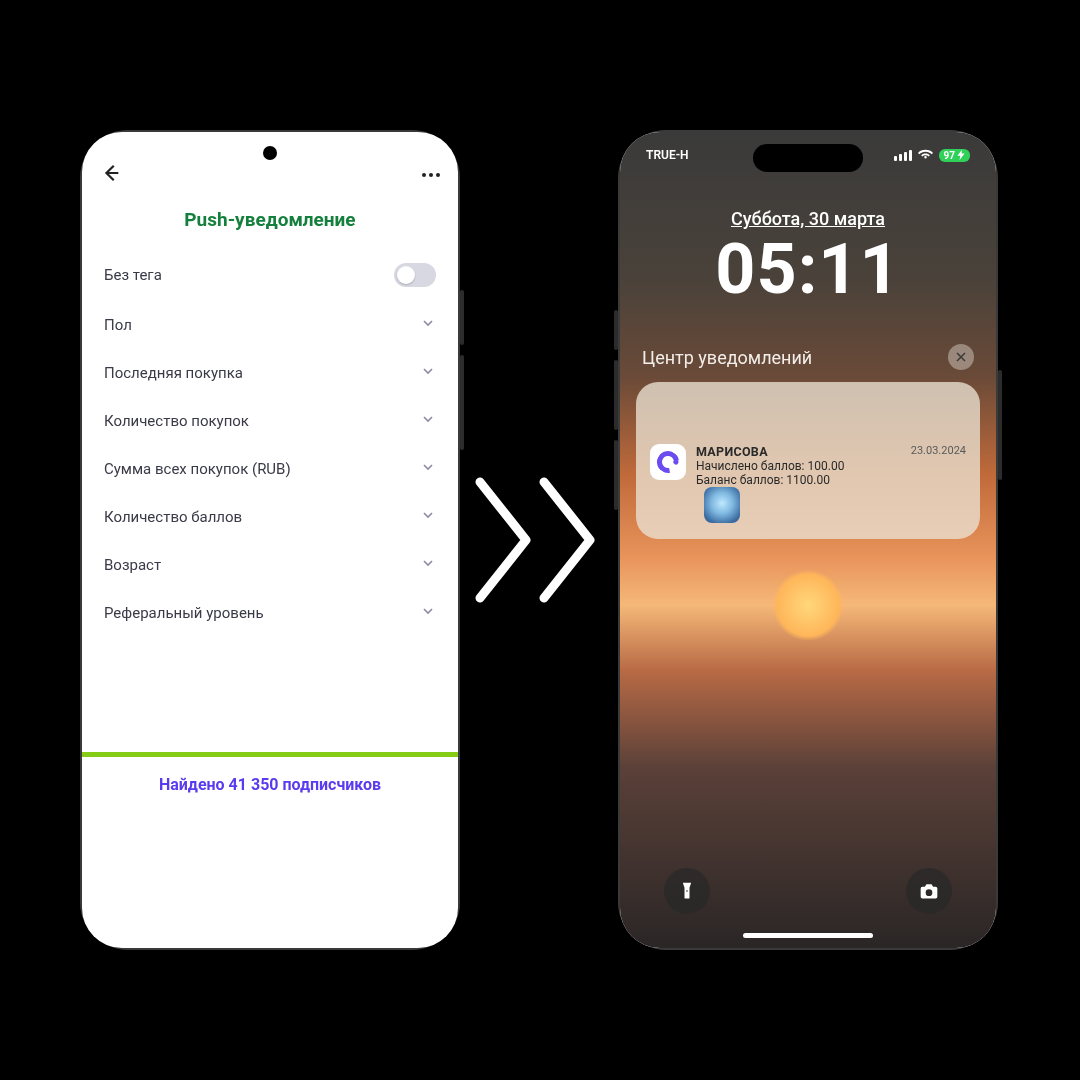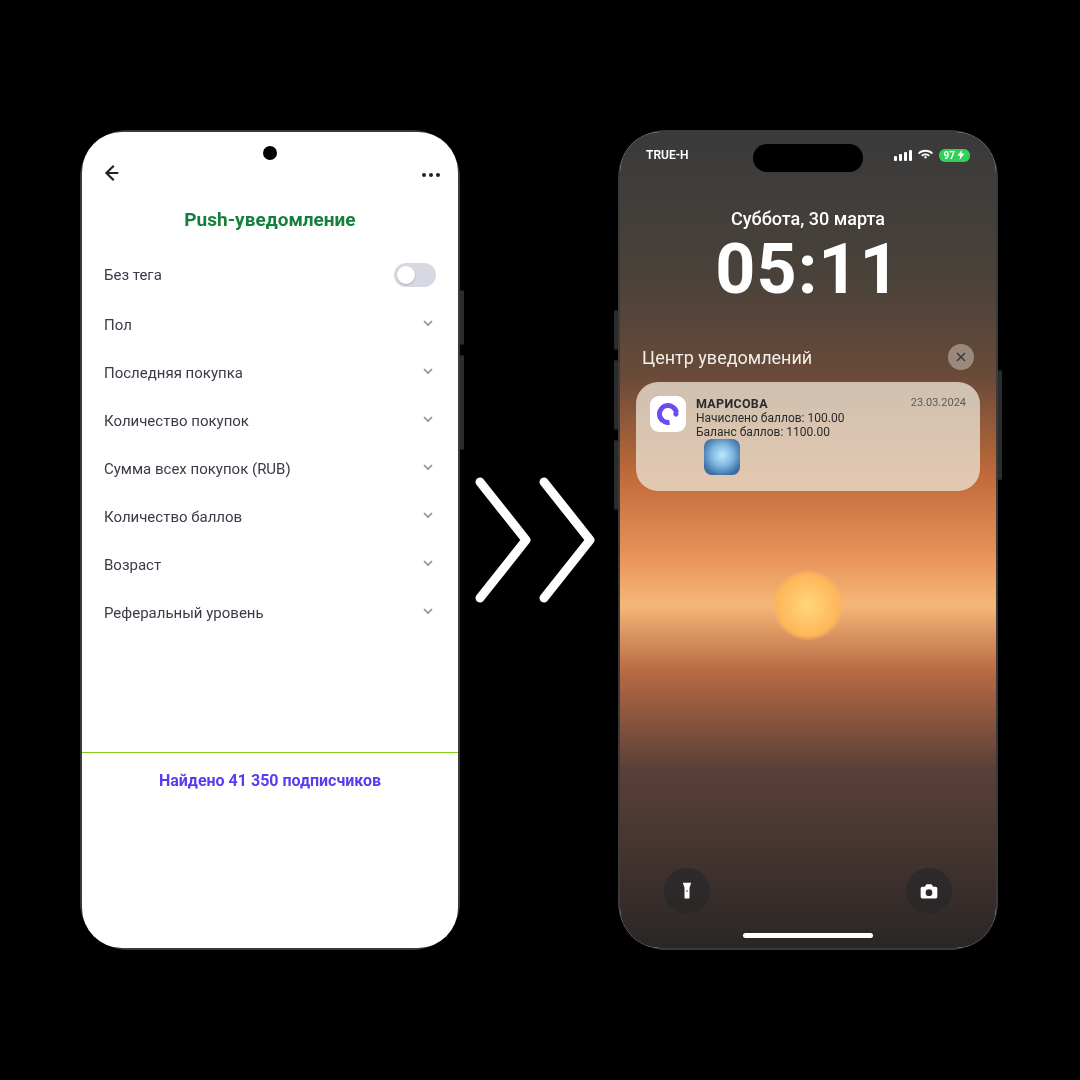--- a/index.html
+++ b/index.html
@@ -60,21 +60,21 @@
     width:42px;height:24px;border-radius:12px;background:#d7d8e2;position:relative;
   }
   .toggle::after{
     content:""; position:absolute; left:3px; top:3px; width:18px;height:18px;
     border-radius:50%; background:#fff; box-shadow:0 1px 2px rgba(0,0,0,.2);
   }
   .chev svg{ width:16px;height:16px;stroke:#8b8ca3;stroke-width:2.4;fill:none;}
   .l-found{
     position:absolute; left:0; right:0; top:620px;
     text-align:center; font-weight:700; font-size:16px; color:#5a3bf0;
-    border-top:1px solid #84cc16; padding-top:18px; background:#fff;
+    border-top:5px solid #84cc16; padding-top:18px; background:#fff;
   }
   .l-list{ max-height:540px; overflow:hidden; }
 
   
   .r-bg{
     position:absolute; inset:0;
     background:
       radial-gradient(circle at 50% 58%, #ffd77a 0%, #ffb65a 6%, rgba(255,182,90,0) 7%),
       linear-gradient(to bottom,
         #3a3a3a 0%, #4a423a 18%, #6a4a38 30%,
@@ -90,36 +90,36 @@
   .sig-bars{ display:flex; gap:2px; align-items:flex-end;}
   .sig-bars span{ width:3px; background:#fff; border-radius:1px;}
   .sig-bars span:nth-child(1){height:5px;} .sig-bars span:nth-child(2){height:7px;}
   .sig-bars span:nth-child(3){height:9px;} .sig-bars span:nth-child(4){height:11px;}
   .wifi svg{width:15px;height:15px;fill:#fff;}
   .batt{
     background:#2fd158; color:#fff; font-size:10px; font-weight:700;
     border-radius:6px; padding:1px 5px; display:flex; align-items:center; gap:2px;
   }
   .r-date{ position:absolute; top:76px; width:100%; text-align:center; color:#fff;
-           font-size:18px; font-weight:500;}
+           font-size:18px; font-weight:500;text-decoration:underline;}
   .r-time{ position:absolute; top:96px; width:100%; text-align:center; color:#fff;
            font-size:70px; font-weight:700; letter-spacing:1px;}
   .r-nc  { position:absolute; top:212px; left:22px; right:22px;
            display:flex; justify-content:space-between; align-items:center; color:#f3eee9;
            font-size:18px;}
   .r-x   { width:26px;height:26px;border-radius:50%;
            background:rgba(200,190,180,.55); display:flex;align-items:center;justify-content:center;}
   .r-x svg{width:12px;height:12px;stroke:#3a3a3a;stroke-width:3;}
   .r-card{
     position:absolute; top:250px; left:16px; right:16px;
     background:rgba(235,225,210,.78); border-radius:22px;
     padding:14px 14px 16px 14px;
     backdrop-filter: blur(4px);
   }
-  .r-card-head{ display:flex; align-items:flex-start; gap:10px;}
+  .r-card-head{ display:flex; align-items:flex-start; gap:10px;margin-top:48px;}
   .r-appicon{
     width:36px;height:36px;border-radius:9px;background:#fff;
     display:flex;align-items:center;justify-content:center; flex-shrink:0;
   }
   .r-appicon .ring{
     width:22px;height:22px;border-radius:50%;border:5px solid #6c4cf0;
     border-right-color:transparent; transform:rotate(35deg); position:relative;
   }
   .r-appicon .ring::after{
     content:""; position:absolute; right:-3px; top:-1px;

